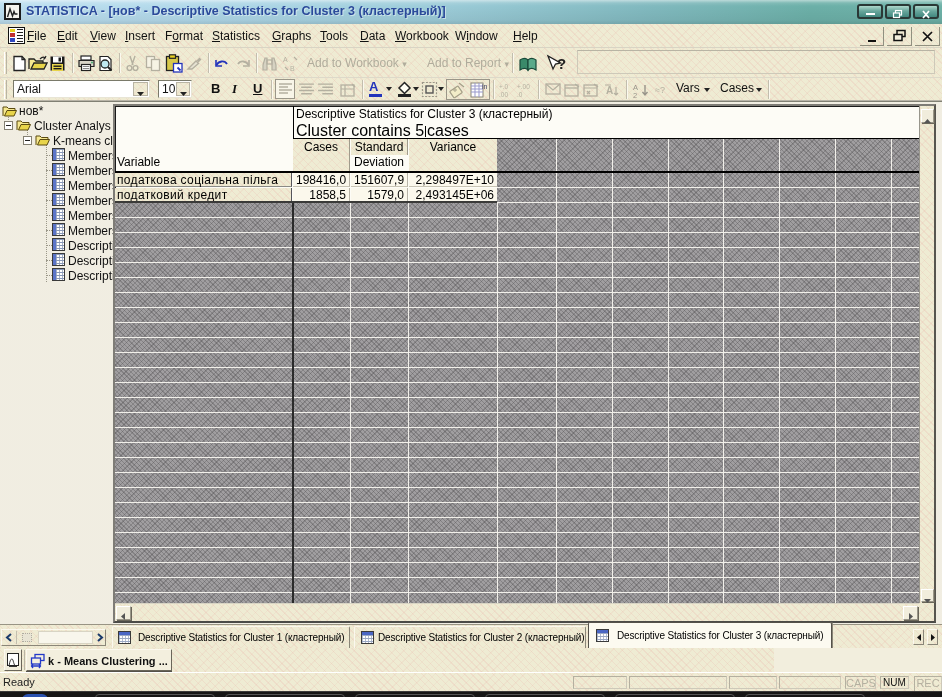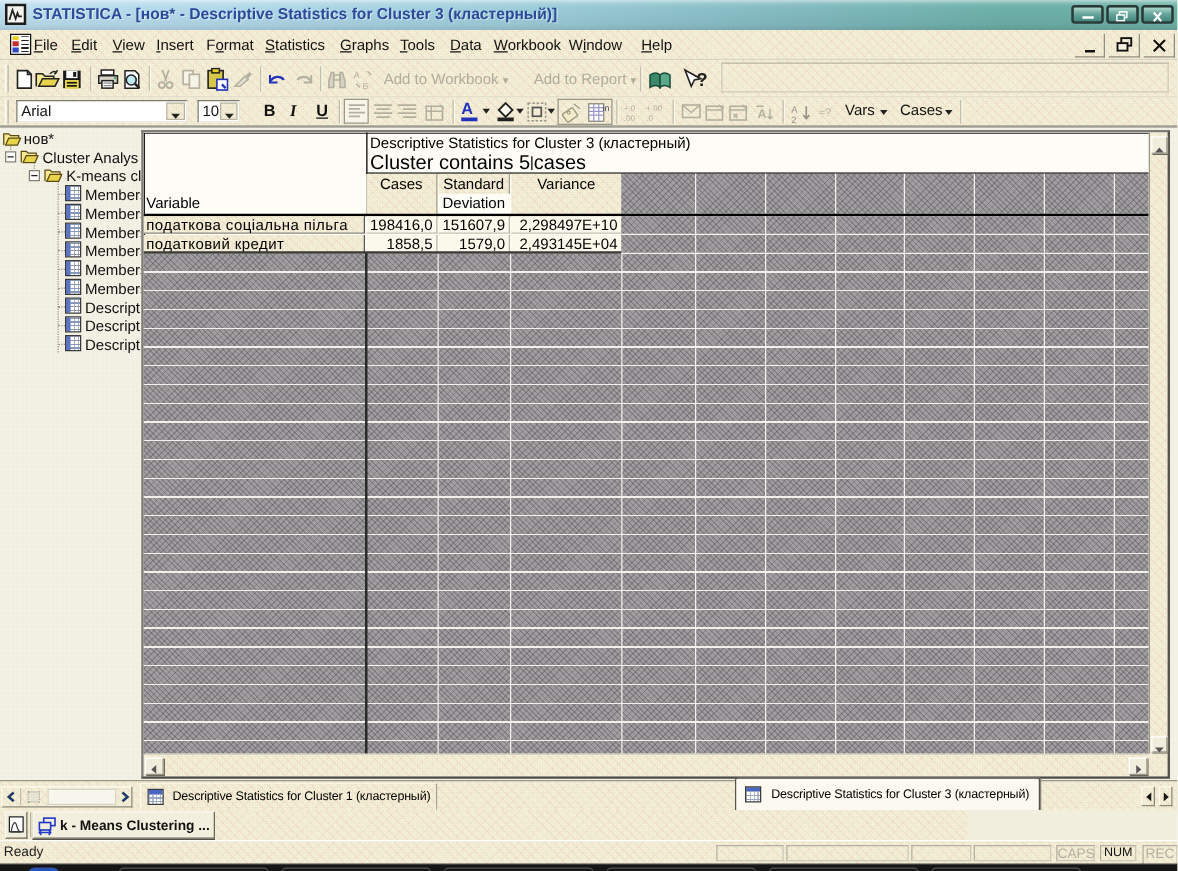--- a/index.html
+++ b/index.html
@@ -420,21 +420,21 @@
     <div class="abs" style="left:0;top:65px;width:804px;height:2px;background:#000;"></div>
 
     <div class="abs" style="left:0;top:67px;width:804px;height:29px;font-size:12px;">
       <div class="abs cream" style="left:0;top:0;width:177px;height:14px;border-right:1px solid #55555a;border-bottom:1px solid #8a8a86;padding:0 2px;letter-spacing:0.35px;">податкова соціальна пільга</div>
       <div class="abs cream" style="left:0;top:15px;width:177px;height:14px;border-right:1px solid #55555a;padding:0 2px;letter-spacing:0.35px;">податковий кредит</div>
       <div class="abs" style="left:178px;top:0;width:57px;height:14px;background:#fbf8ec;border-right:1px solid #b8b4a8;border-bottom:1px solid #c8c4b4;text-align:right;padding:0 3px;">198416,0</div>
       <div class="abs" style="left:178px;top:15px;width:57px;height:14px;background:#fbf8ec;border-right:1px solid #b8b4a8;text-align:right;padding:0 3px;">1858,5</div>
       <div class="abs" style="left:236px;top:0;width:57px;height:14px;background:#fbf8ec;border-right:1px solid #b8b4a8;border-bottom:1px solid #c8c4b4;text-align:right;padding:0 3px;">151607,9</div>
       <div class="abs" style="left:236px;top:15px;width:57px;height:14px;background:#fbf8ec;border-right:1px solid #b8b4a8;text-align:right;padding:0 3px;">1579,0</div>
       <div class="abs" style="left:294px;top:0;width:88px;height:14px;background:#fbf8ec;border-bottom:1px solid #c8c4b4;text-align:right;padding:0 3px;">2,298497E+10</div>
-      <div class="abs" style="left:294px;top:15px;width:88px;height:14px;background:#fbf8ec;text-align:right;padding:0 3px;">2,493145E+04</div>
+      <div class="abs" style="left:294px;top:15px;width:88px;height:14px;background:#fbf8ec;text-align:right;padding:0 3px;">2,493145E+06</div>
       <div class="abs grayhatch" style="left:382px;top:0;width:422px;height:29px;">
         <div class="vline" style="left:59px;"></div>
           <div class="vline" style="left:115px;"></div>
           <div class="vline" style="left:171px;"></div>
           <div class="vline" style="left:226px;"></div>
           <div class="vline" style="left:282px;"></div>
           <div class="vline" style="left:338px;"></div>
           <div class="vline" style="left:394px;"></div>
         <div class="abs" style="left:0;top:14px;width:422px;height:1px;background:#f2f0ea;"></div>
       </div>
@@ -485,20 +485,24 @@
       <div class="abs" style="left:20px;top:3px;width:10px;height:9px;border:1px dotted #b0aca0;background:#e8e4d4;"></div>
       <div class="abs" style="left:36px;top:1px;width:55px;height:13px;background:#f8f6ec;border:1px solid #d8d4c4;"></div>
       <svg class="abs" style="left:94px;top:3px;" width="8" height="9" viewBox="0 0 8 9">
           <path d="M2 1 L6 4.5 L2 8" stroke="#1a3a6a" stroke-width="2" fill="none"></path>
         </svg>
     </div>
     <div class="abs cream" style="left:112px;top:1px;width:238px;height:22px;border:1px solid #8a8678;border-top-color:#fbf8ee;border-left-color:#fbf8ee;border-bottom:none;border-radius:2px 2px 0 0;">
       <div class="tabicon" style="left:5px;top:4px;"></div>
       <div class="abs" style="left:25px;top:5px;white-space:nowrap;">Descriptive Statistics for Cluster 1 (кластерный)</div>
     </div>
+    <div class="abs cream" style="left:354px;top:1px;width:232px;height:22px;border:1px solid #8a8678;border-top-color:#fbf8ee;border-left-color:#fbf8ee;border-bottom:none;border-radius:2px 2px 0 0;">
+      <div class="tabicon" style="left:6px;top:4px;"></div>
+      <div class="abs" style="left:23px;top:5px;white-space:nowrap;">Descriptive Statistics for Cluster 2 (кластерный)</div>
+    </div>
     <div class="abs" style="left:588px;top:-3px;width:244px;height:26px;background:#fcfaf0;border:1px solid #55524a;border-bottom:none;border-radius:2px 2px 0 0;box-shadow:1px 0 0 #8a8678;">
       <div class="tabicon" style="left:7px;top:6px;"></div>
       <div class="abs" style="left:28px;top:7px;white-space:nowrap;">Descriptive Statistics for Cluster 3 (кластерный)</div>
     </div>
     <div class="abs cream" style="left:913px;top:4px;width:11px;height:16px;border:1px solid #8a8678;border-top-color:#fbf8ee;border-left-color:#fbf8ee;"><svg width="6" height="9" viewBox="0 0 6 9" style="margin:3px 0 0 2px;">
           <path d="M5 1 V8 L1 4.5 z" fill="#111"></path>
         </svg></div>
     <div class="abs cream" style="left:927px;top:4px;width:11px;height:16px;border:1px solid #8a8678;border-top-color:#fbf8ee;border-left-color:#fbf8ee;"><svg width="6" height="9" viewBox="0 0 6 9" style="margin:3px 0 0 2px;">
           <path d="M1 1 V8 L5 4.5 z" fill="#111"></path>
         </svg></div>

